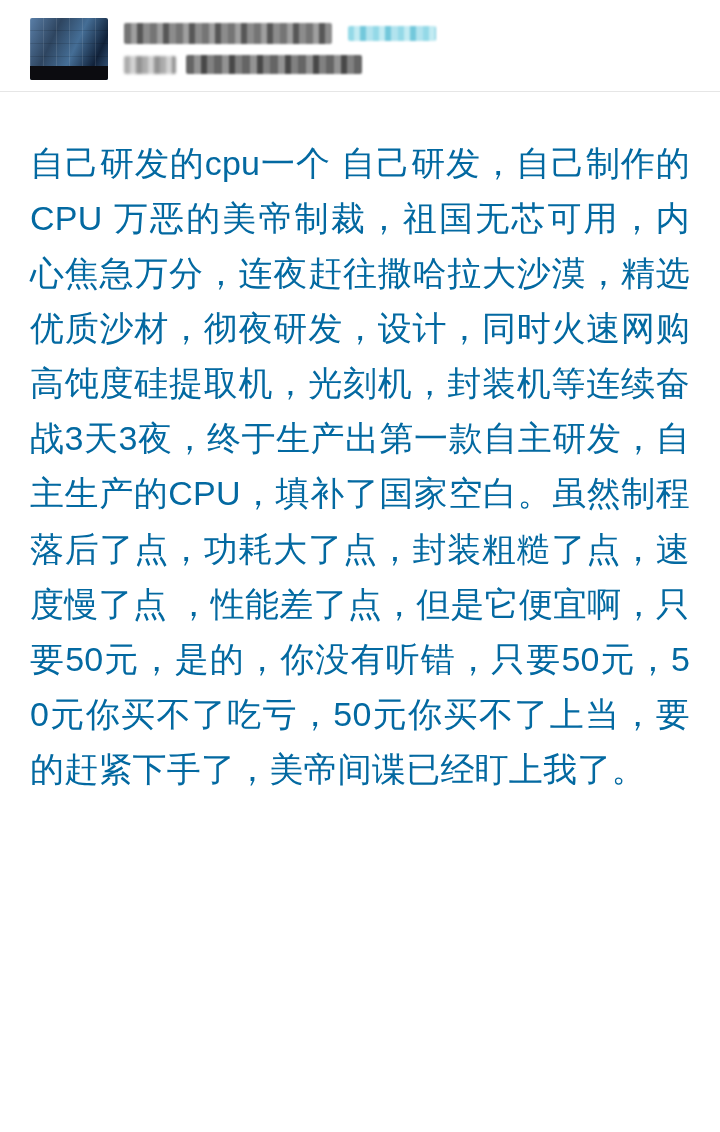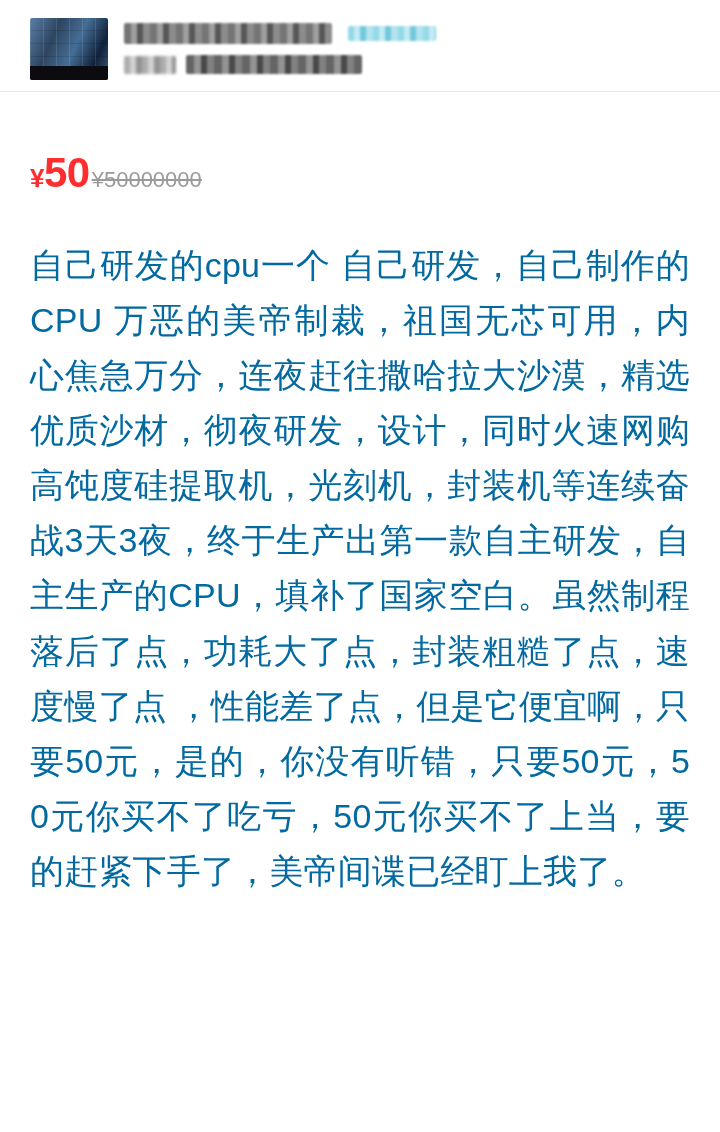--- a/index.html
+++ b/index.html
@@ -188,20 +188,16 @@
           <div class="blur-bar cyan"></div>
         </div>
         <div class="sub-line">
           <div class="blur-bar sub-a"></div>
           <div class="blur-bar sub-b"></div>
         </div>
       </div>
     </div>
   </div>
 
-  <div class="price-block">
-    <span class="price-current"><span class="price-symbol">¥</span><span class="price-value">50</span></span>
-    <span class="price-original">¥50000000</span>
-  </div>
 
   <div class="description">自己研发的cpu一个 自己研发，自己制作的CPU 万恶的美帝制裁，祖国无芯可用，内心焦急万分，连夜赶往撒哈拉大沙漠，精选优质沙材，彻夜研发，设计，同时火速网购高饨度硅提取机，光刻机，封装机等连续奋战3天3夜，终于生产出第一款自主研发，自主生产的CPU，填补了国家空白。虽然制程落后了点，功耗大了点，封装粗糙了点，速度慢了点 ，性能差了点，但是它便宜啊，只要50元，是的，你没有听错，只要50元，50元你买不了吃亏，50元你买不了上当，要的赶紧下手了，美帝间谍已经盯上我了。</div>
 
 </div>
 
 </body></html>

